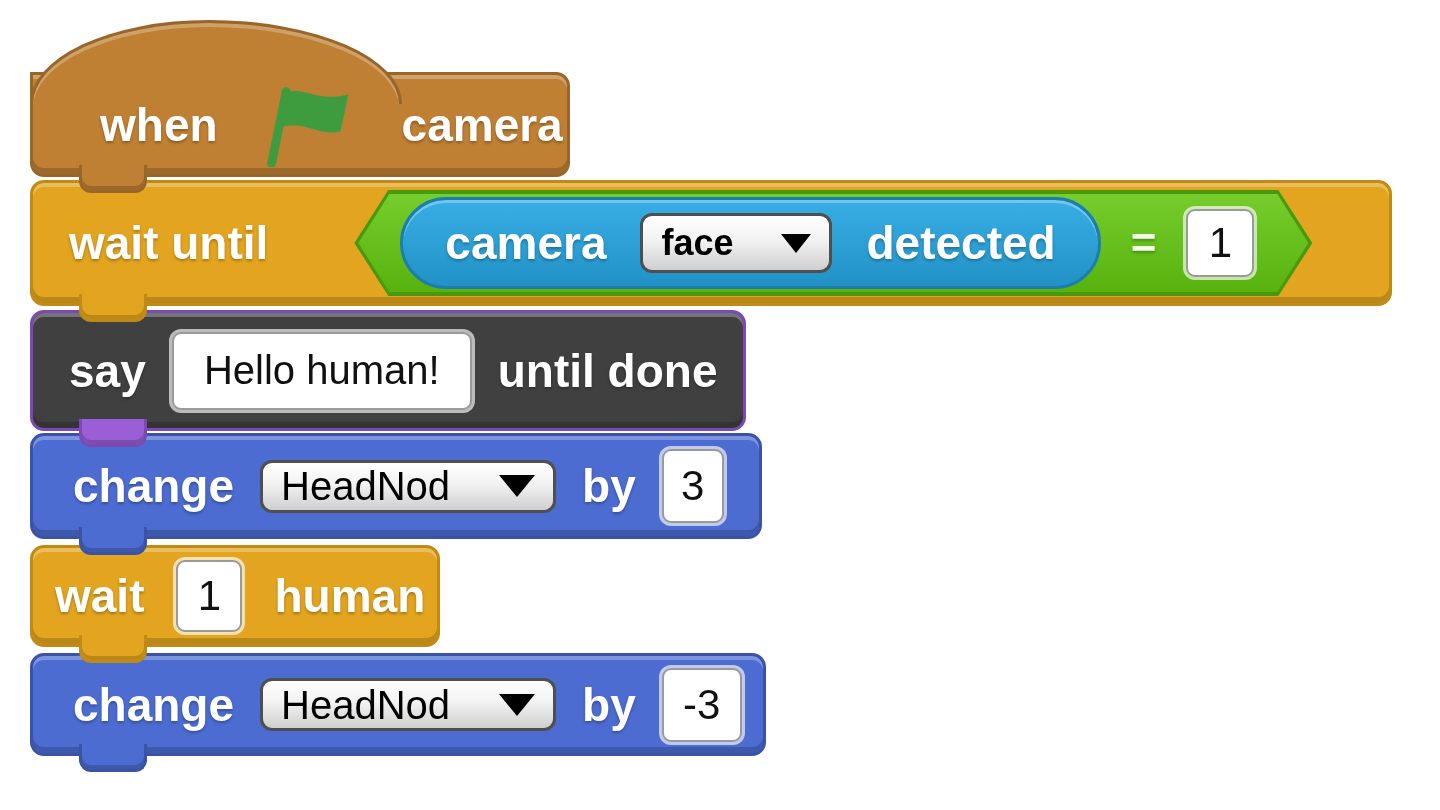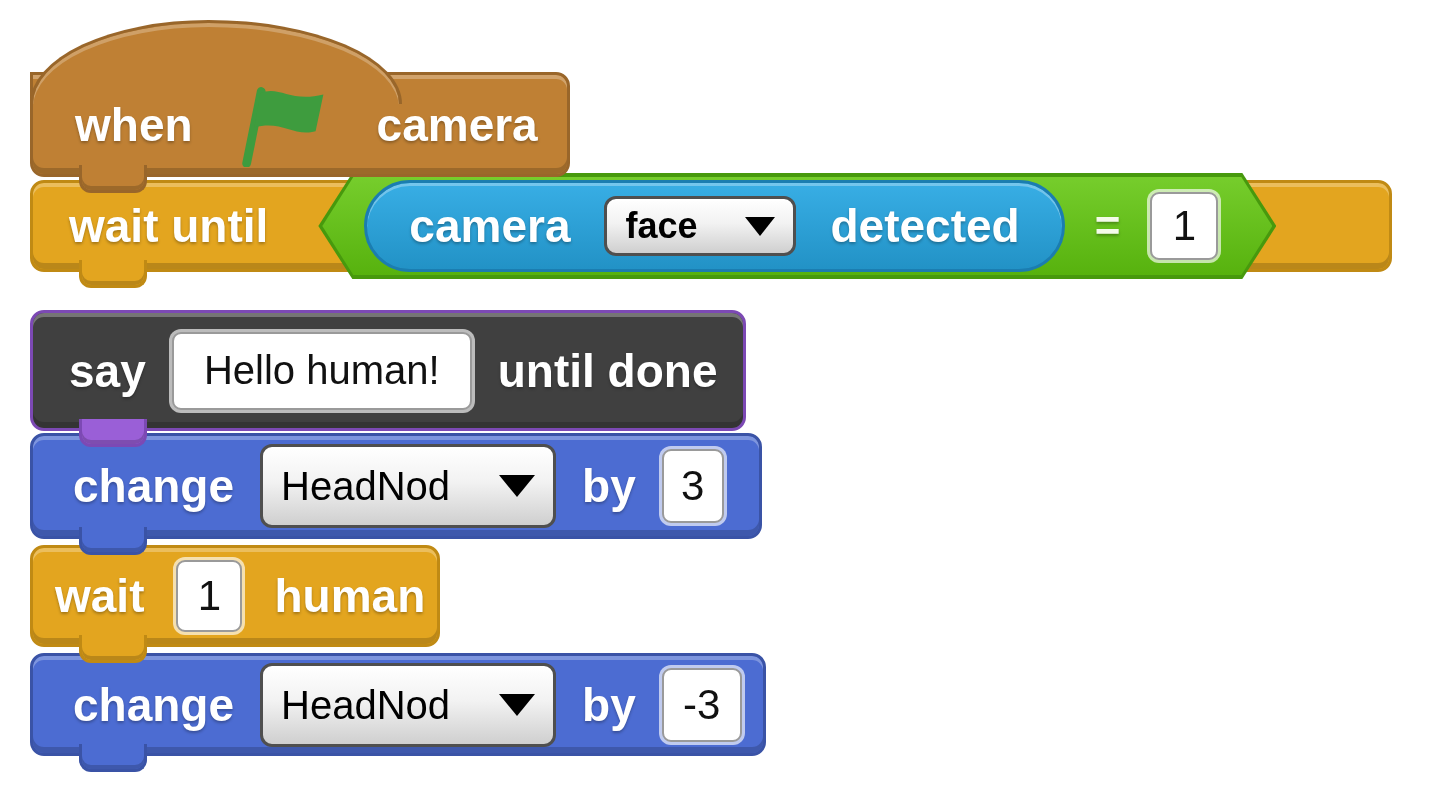--- a/index.html
+++ b/index.html
@@ -33,21 +33,21 @@
   .c-motion .bump { background:#4C6CD2; border-color:#3a53a6; }
 
   
   #hat { border-top-left-radius:0; }
   .dome {
     position:absolute; left:-3px; top:-55px; width:372px; height:84px;
     background:#BF8034; border:3px solid #99662a; border-bottom:none;
     border-radius:48% 52% 0 0 / 100% 100% 0 0; z-index:2;
     box-shadow: inset 0 4px 0 rgba(255,255,255,.25);
   }
-  .hat-row { position:relative; z-index:3; display:flex; align-items:center; padding-left:42px; gap:41px; }
+  .hat-row { position:relative; z-index:3; display:flex; align-items:center; padding-left:42px; gap:41px;margin-left:25px; }
 
   
   .hex-outer { position:relative; width:958px; height:106px; flex:none; }
   .hex-border {
     position:absolute; inset:0; background:#47990D;
     clip-path:polygon(0 50%, 34px 0, calc(100% - 34px) 0, 100% 50%, calc(100% - 34px) 100%, 34px 100%);
   }
   .hex-inner {
     position:absolute; inset:4px; background:linear-gradient(#76CD2C,#57B20E);
     clip-path:polygon(0 50%, 31px 0, calc(100% - 31px) 0, 100% 50%, calc(100% - 31px) 100%, 31px 100%);
@@ -64,21 +64,21 @@
 
   
   .dropdown {
     background:linear-gradient(#ffffff 0%, #f2f2f2 45%, #cfcfcf 100%);
     border:3px solid #4f4f4f; border-radius:12px;
     display:flex; align-items:center; justify-content:space-between;
     padding:0 18px; box-shadow: inset 0 2px 0 #ffffff; flex:none;
   }
   .dd-text { color:#000; font-size:40px; line-height:1; white-space:nowrap; }
   .dd-arrow { width:0; height:0; border-left:18px solid transparent; border-right:18px solid transparent; border-top:22px solid #000; }
-  .dd-large { width:296px; height:84px;text-align:center; }
+  .dd-large { width:296px; height:53px;text-align:center; }
   .dd-small { width:192px; height:60px;font-weight:bold; }
   .dd-small .dd-text { font-size:36px; }
   .dd-small .dd-arrow { border-left-width:15px; border-right-width:15px; border-top-width:19px; }
 
   
   .val-input {
     background:#ffffff; border:2px solid #9a9a9a; border-radius:9px;
     color:#111; font-size:42px; text-align:center;
     font-family:"Liberation Sans", sans-serif; flex:none; outline:none;
     box-shadow:0 0 0 3px rgba(255,255,255,.65);
@@ -96,21 +96,21 @@
       <span class="lbl">when</span>
       <svg width="102" height="84" viewBox="0 0 105 85">
         <path d="M13 82 L28 8" stroke="#3E9C3E" stroke-width="9" stroke-linecap="round" fill="none"></path>
         <path d="M27 10 C 46 1, 58 20, 92 11 L 84 49 C 61 55, 49 37, 21 45 Z" fill="#3E9C3E"></path>
       </svg>
       <span class="lbl">camera</span>
     </div>
     <div class="bump"></div>
   </div>
 
-  <div class="block c-control" style="left:30px; top:180px; width:1362px; height:92px; z-index:50; padding-left:36px; gap:50px;">
+  <div class="block c-control" style="left:30px; top:180px; width:1362px; height:126px; z-index:50; padding-left:36px; gap:86px;">
     <span class="lbl">wait until</span>
     <div class="hex-outer">
       <div class="hex-border"></div>
       <div class="hex-inner">
         <div class="pill">
           <span class="lbl" style="font-size:46px;">camera</span>
           <div class="dropdown dd-small">
             <span class="dd-text">face</span>
             <span class="dd-arrow"></span>
           </div>

